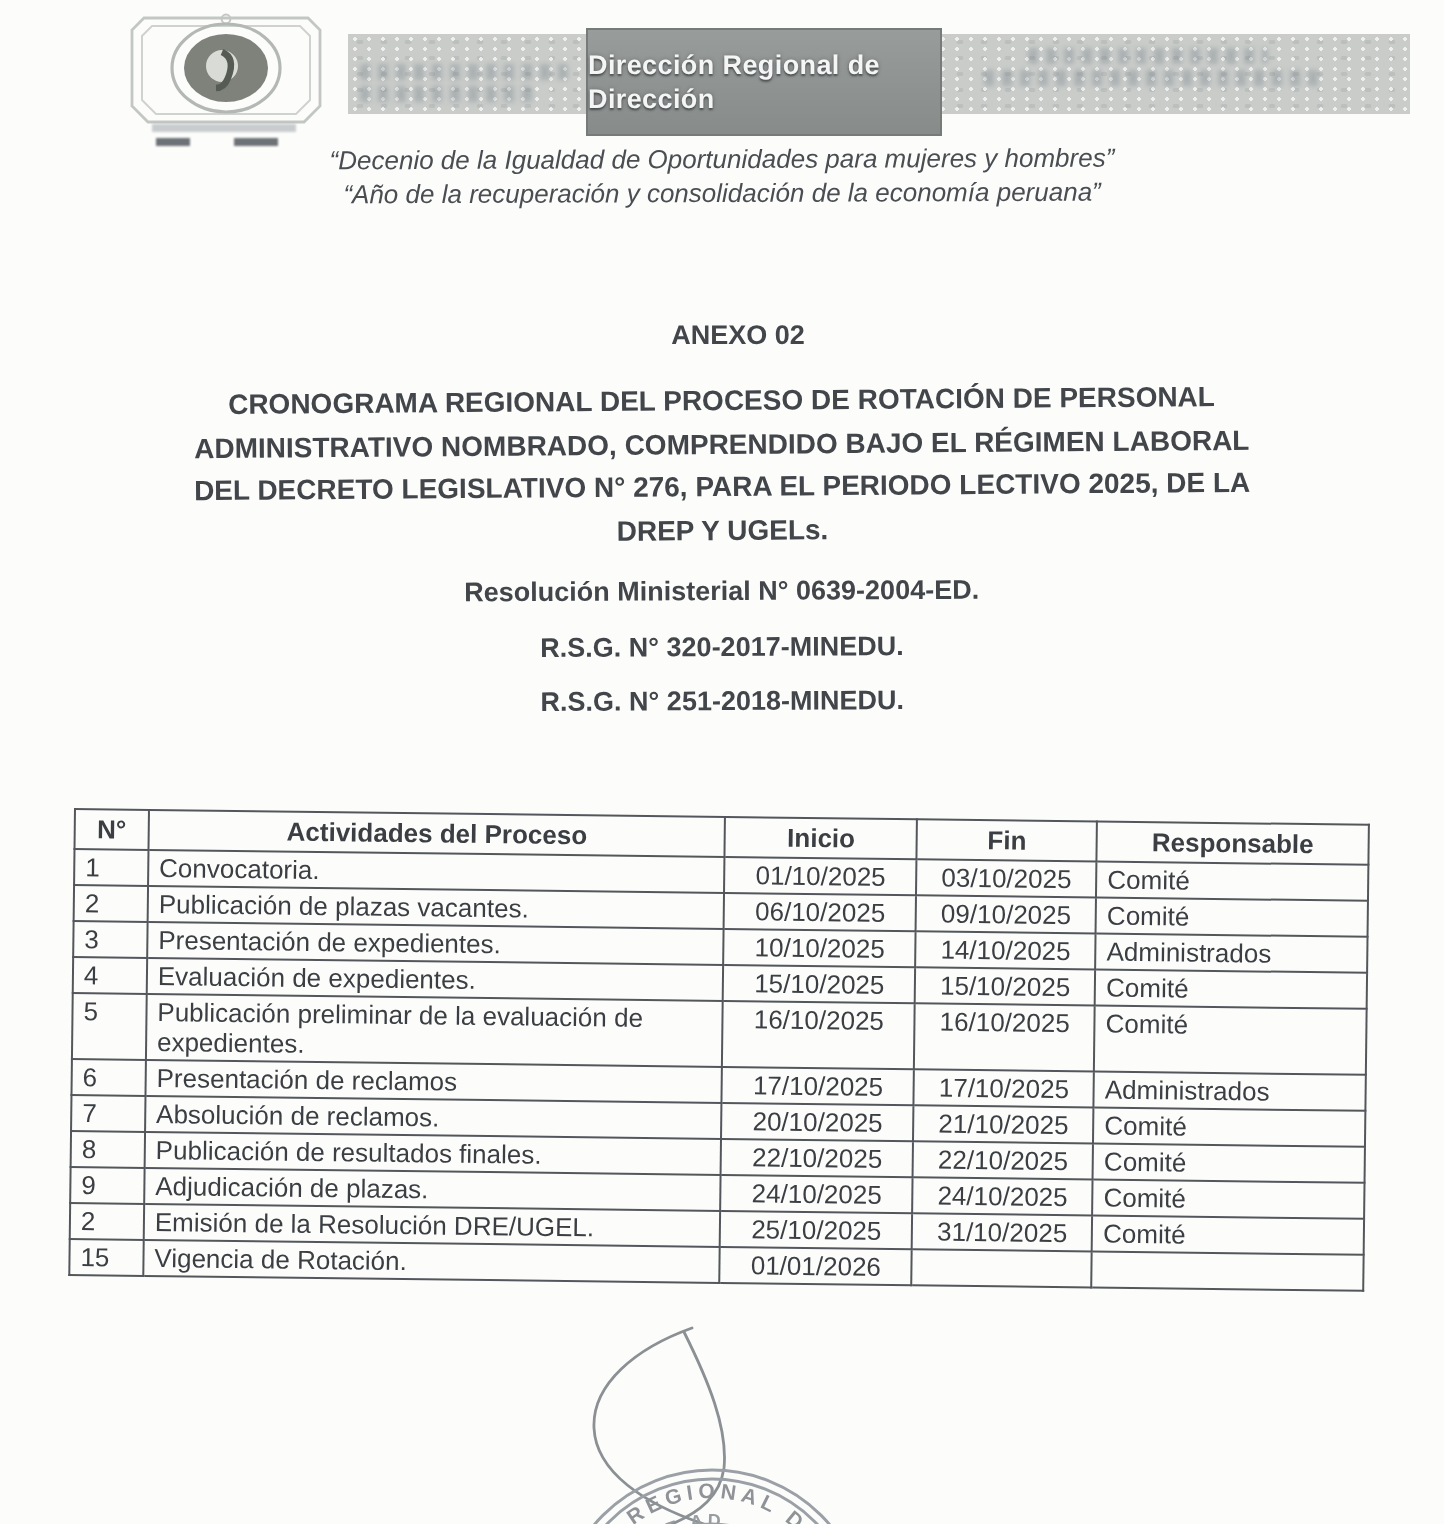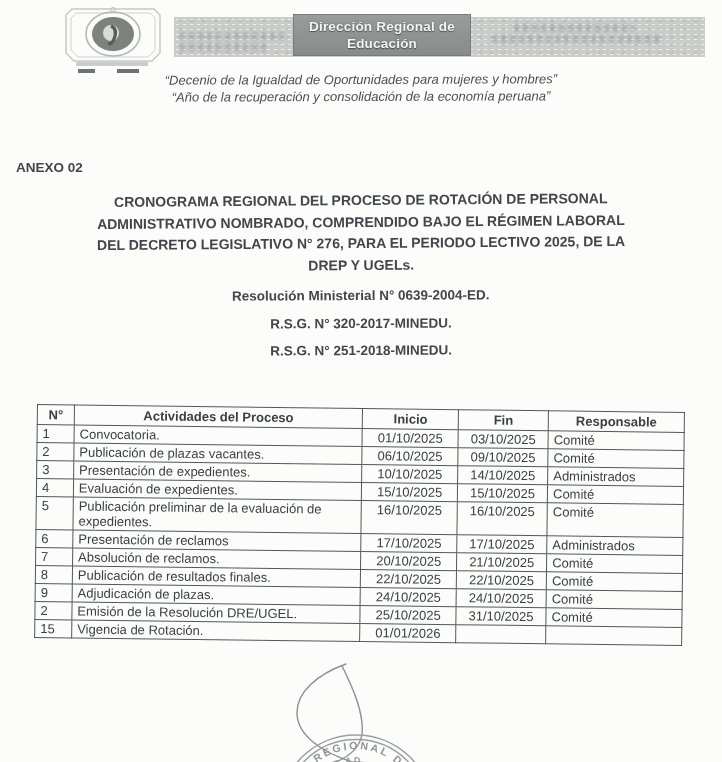--- a/index.html
+++ b/index.html
@@ -27,34 +27,34 @@
       radial-gradient(rgba(255,255,255,.85) 22%, rgba(255,255,255,0) 24%),
       radial-gradient(rgba(170,176,173,.55) 18%, rgba(170,176,173,0) 22%);
     background-size:7px 5px, 12px 8px; }
   .ghost { position:absolute; filter:blur(1.4px); opacity:.55; }
   .ghost-line { height:8px; margin:3px 0; border-radius:2px;
     background-image:repeating-linear-gradient(90deg,
       rgba(96,108,120,.5) 0 5px, rgba(96,108,120,0) 5px 9px); }
   .ghost-left  { left:6px;  top:12px; width:110px; }
   .ghost-right { left:300px; top:4px;  width:205px; }
 
-  .banner-box { position:absolute; left:293px; top:14px; width:178px; height:42px;
+  .banner-box { position:absolute; left:293px; top:14px; width:178px; height:54px;
     background:linear-gradient(180deg,#989c9a,#878b89);
     border:1px solid #767a78;
-    display:flex; flex-direction:column; align-items:center; justify-content:center;
+    display:flex; flex-direction:column; align-items:flex-start; justify-content:center;
     color:#f4f5f4; font-weight:bold; font-size:13.5px; line-height:17px;
     text-shadow:0 1px 1px rgba(45,50,54,.65), 0 0 2px rgba(60,66,70,.4);
     letter-spacing:.2px; }
 
   .quotes { position:absolute; left:0; top:71px; width:722px; text-align:center;
     font-style:italic; font-size:13px; line-height:17px; color:#4a4e52;
     transform:rotate(-.2deg); }
 
   
-  .anexo { position:absolute; left:0; top:160px; width:722px; 
+  .anexo { position:absolute; left:0; top:160px; width:722px; text-align:center;
     font-weight:bold; font-size:13.5px; color:#42464a;padding-left:16px; }
   .main-title { position:absolute; left:31px; top:190px; width:660px; text-align:center;
     font-weight:bold; font-size:14px; line-height:21.5px; color:#42464a;
     transform:rotate(-.45deg); }
   .resolutions { position:absolute; left:0; top:288px; width:722px; text-align:center;
     font-weight:bold; font-size:13.5px; color:#42464a; transform:rotate(-.3deg); }
   .resolutions div { margin-bottom:12.5px; }
 
   
   .table-wrap { position:absolute; left:37px; top:404px; width:648px;
@@ -96,21 +96,21 @@
       <div class="ghost-line" style="width:104px"></div>
       <div class="ghost-line" style="width:86px"></div>
     </div>
     <div class="ghost ghost-right">
       <div class="ghost-line" style="width:120px; margin-left:40px"></div>
       <div class="ghost-line" style="width:170px; margin-left:18px"></div>
     </div>
   </div>
   <div class="banner-box">
     <span>Dirección Regional de</span>
-    <span>Educación</span>
+    <span>Dirección</span>
   </div>
 
   <div class="quotes">
     <div>“Decenio de la Igualdad de Oportunidades para mujeres y hombres”</div>
     <div>“Año de la recuperación y consolidación de la economía peruana”</div>
   </div>
 
   <div class="anexo">ANEXO 02</div>
 
   <div class="main-title">

